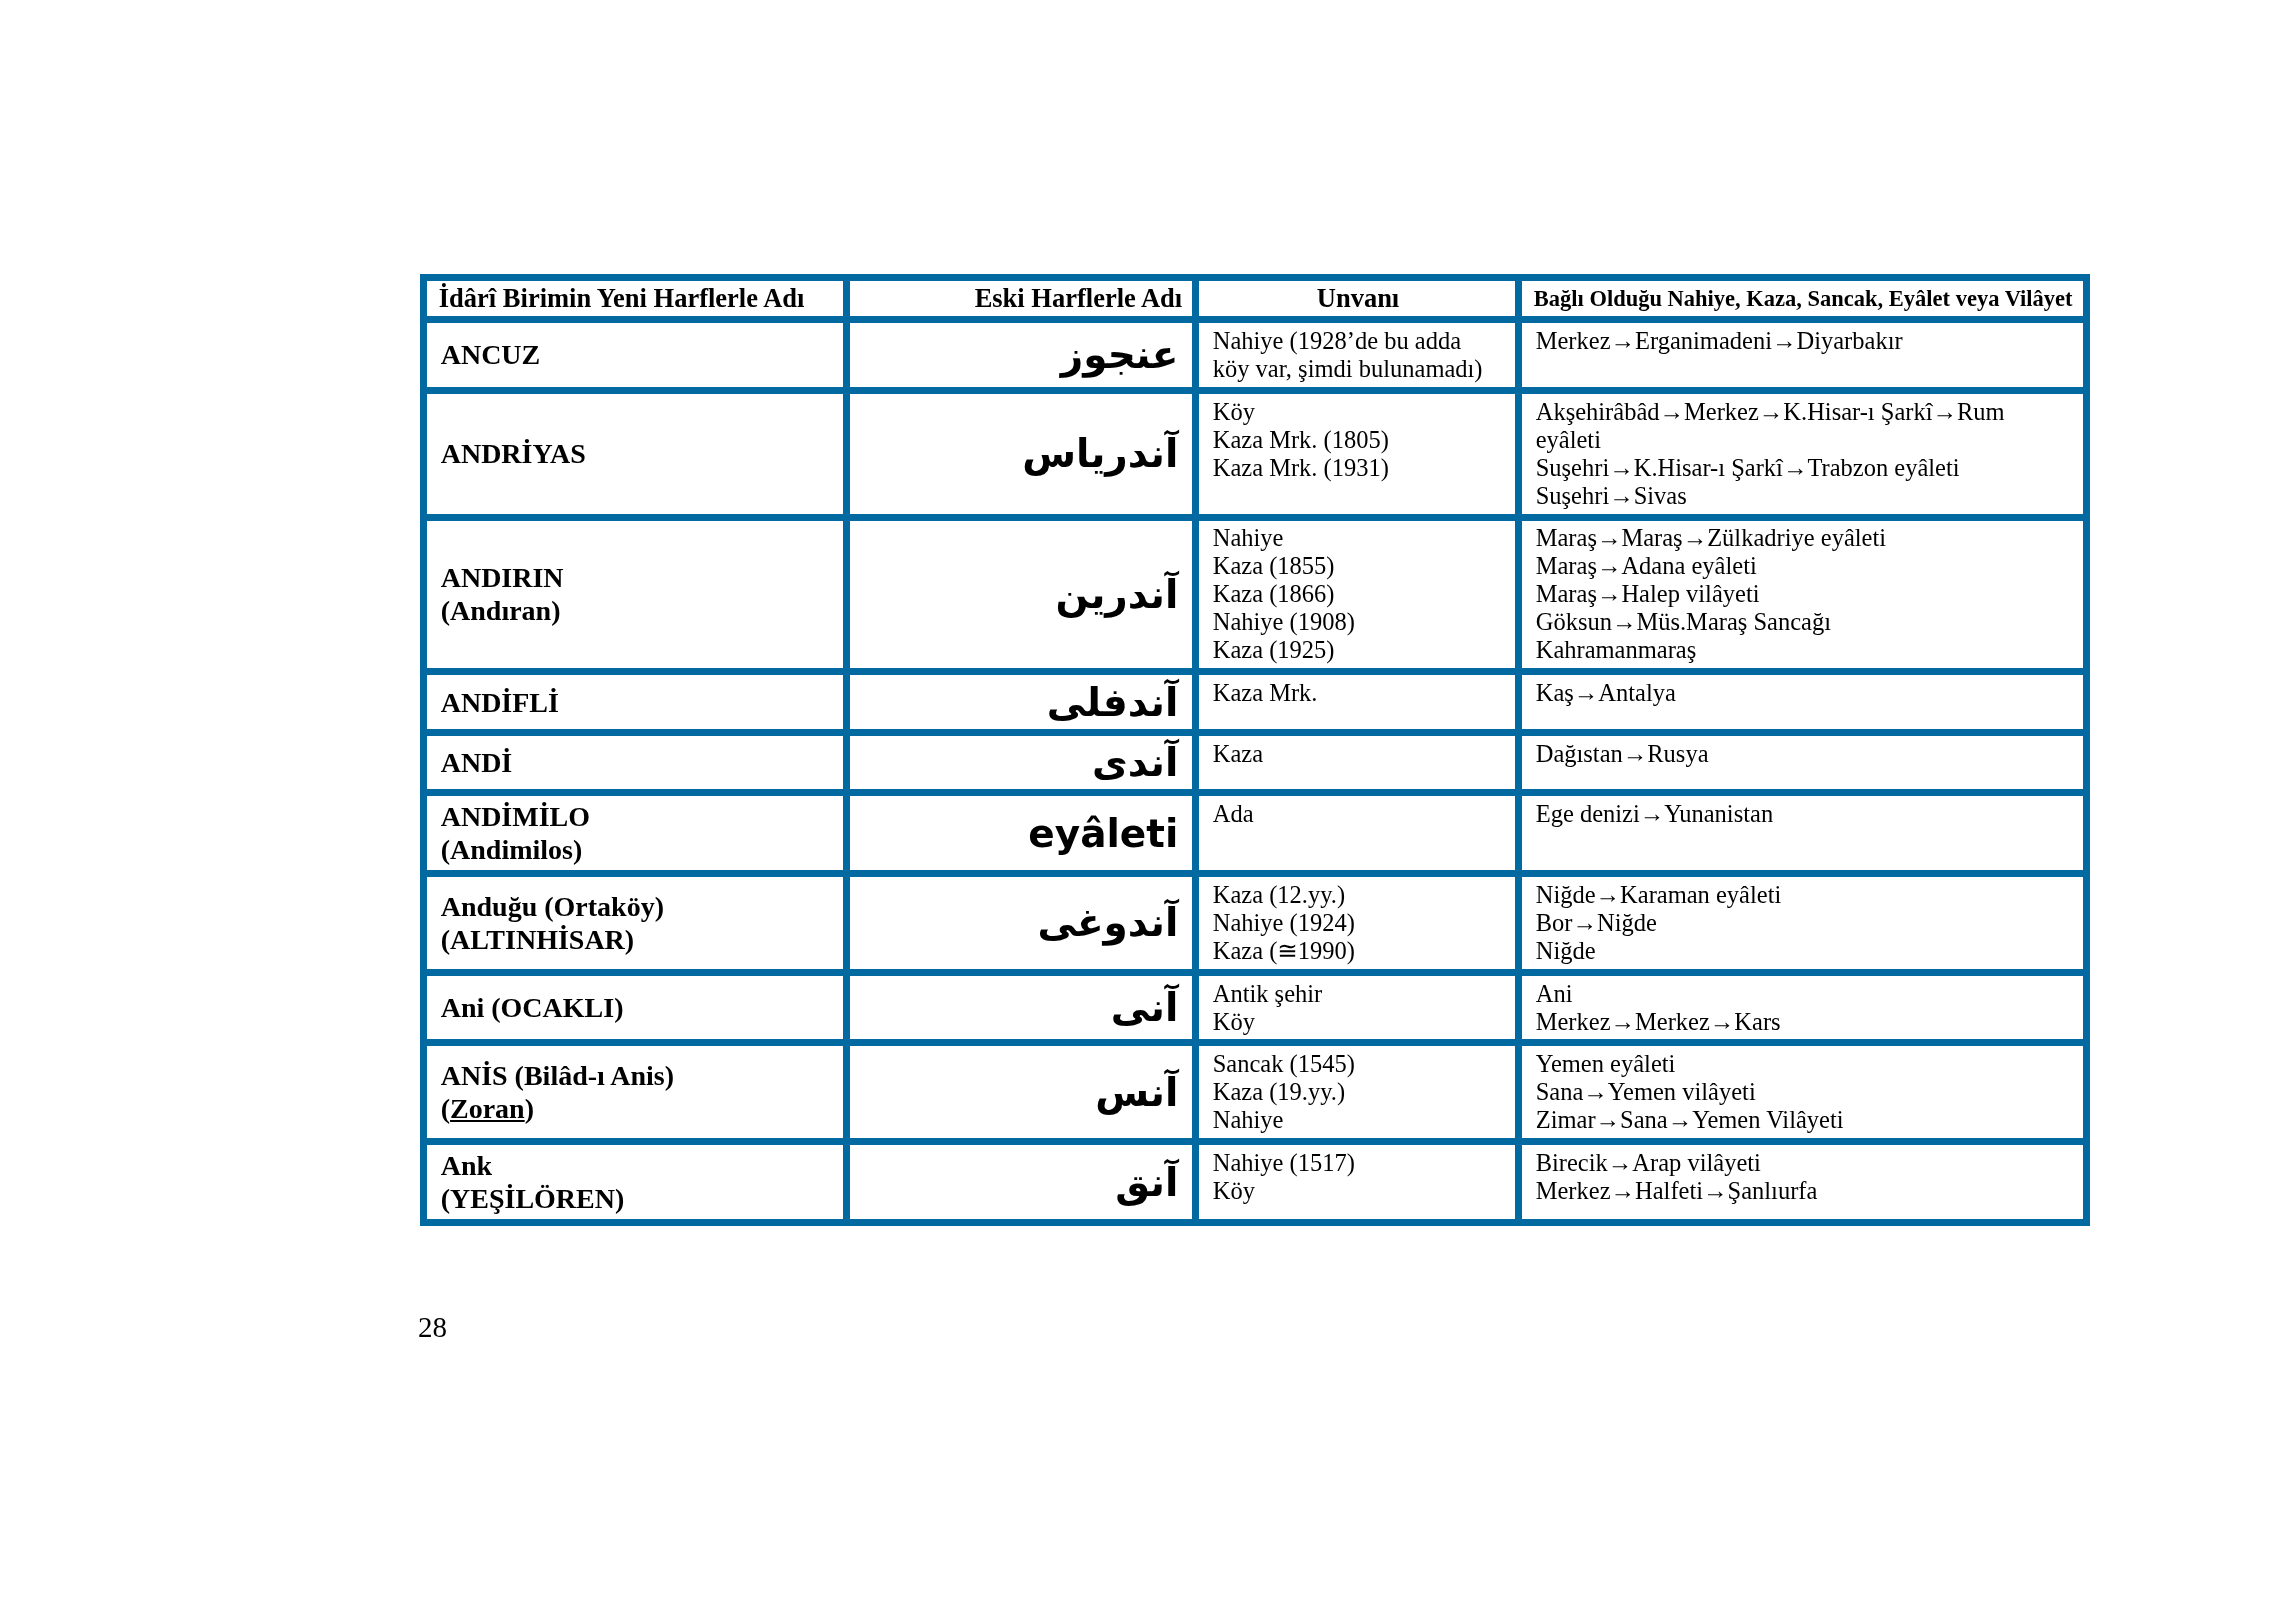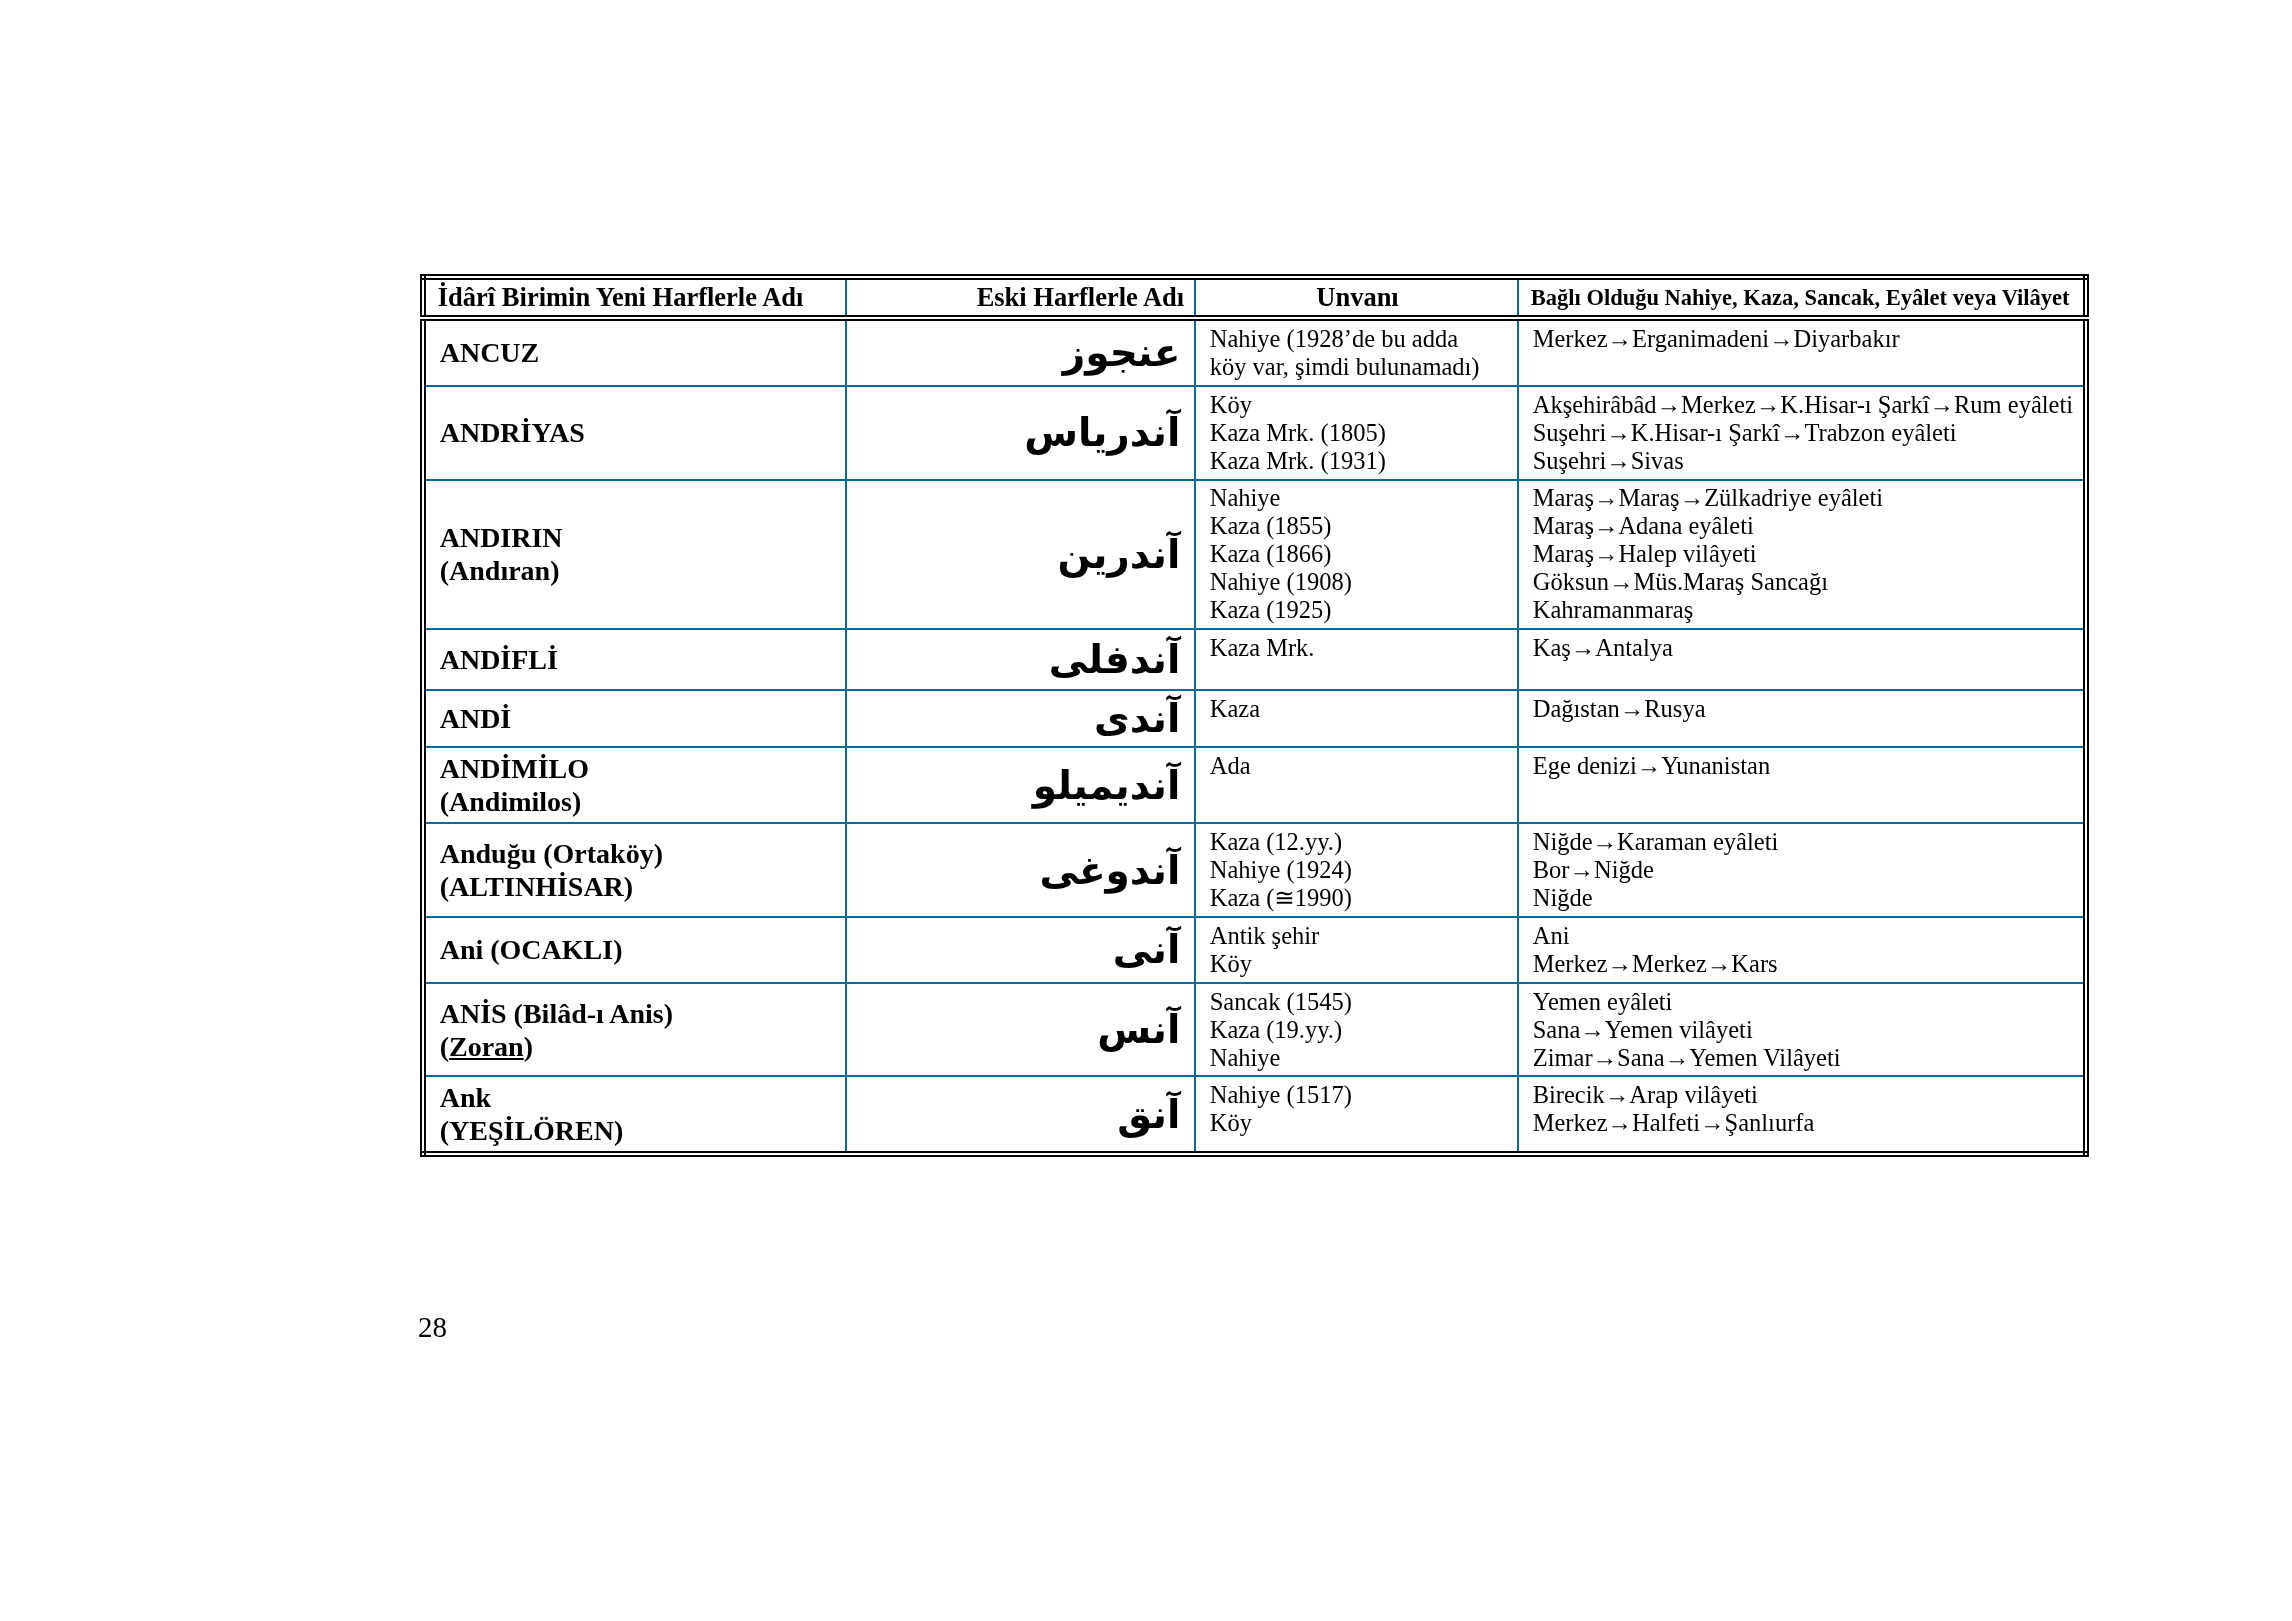--- a/index.html
+++ b/index.html
@@ -24,21 +24,21 @@
     border-collapse: collapse;
     table-layout: fixed;
     border: 6.9px double #000;
   }
   col.c1 { width: 423px; }
   col.c2 { width: 349px; }
   col.c3 { width: 323px; }
   col.c4 { width: 568px; }
 
   .doc-table th, .doc-table td {
-    border: 2px solid #0369a1;
+    border: 7px solid #0369a1;
     overflow: hidden;
     background: #ffffff;
     margin-top: 34px;
   }
   .doc-table thead tr { height: 37px; }
   .doc-table thead th {
     border-bottom: 6.9px double #000;
     font-weight: bold;
     vertical-align: middle;
     white-space: nowrap;
@@ -204,21 +204,21 @@
           <div>Dağıstan→Rusya</div>
         </td>
       </tr>
 
       <tr>
         <td class="cell-new">
           <div>ANDİMİLO</div>
           <div>(Andimilos)</div>
         </td>
         <td class="cell-old" dir="rtl">
-          <span>آنديميلو</span>
+          <span>eyâleti</span>
         </td>
         <td class="cell-unv">
           <div>Ada</div>
         </td>
         <td class="cell-aff">
           <div>Ege denizi→Yunanistan</div>
         </td>
       </tr>
 
       <tr>

